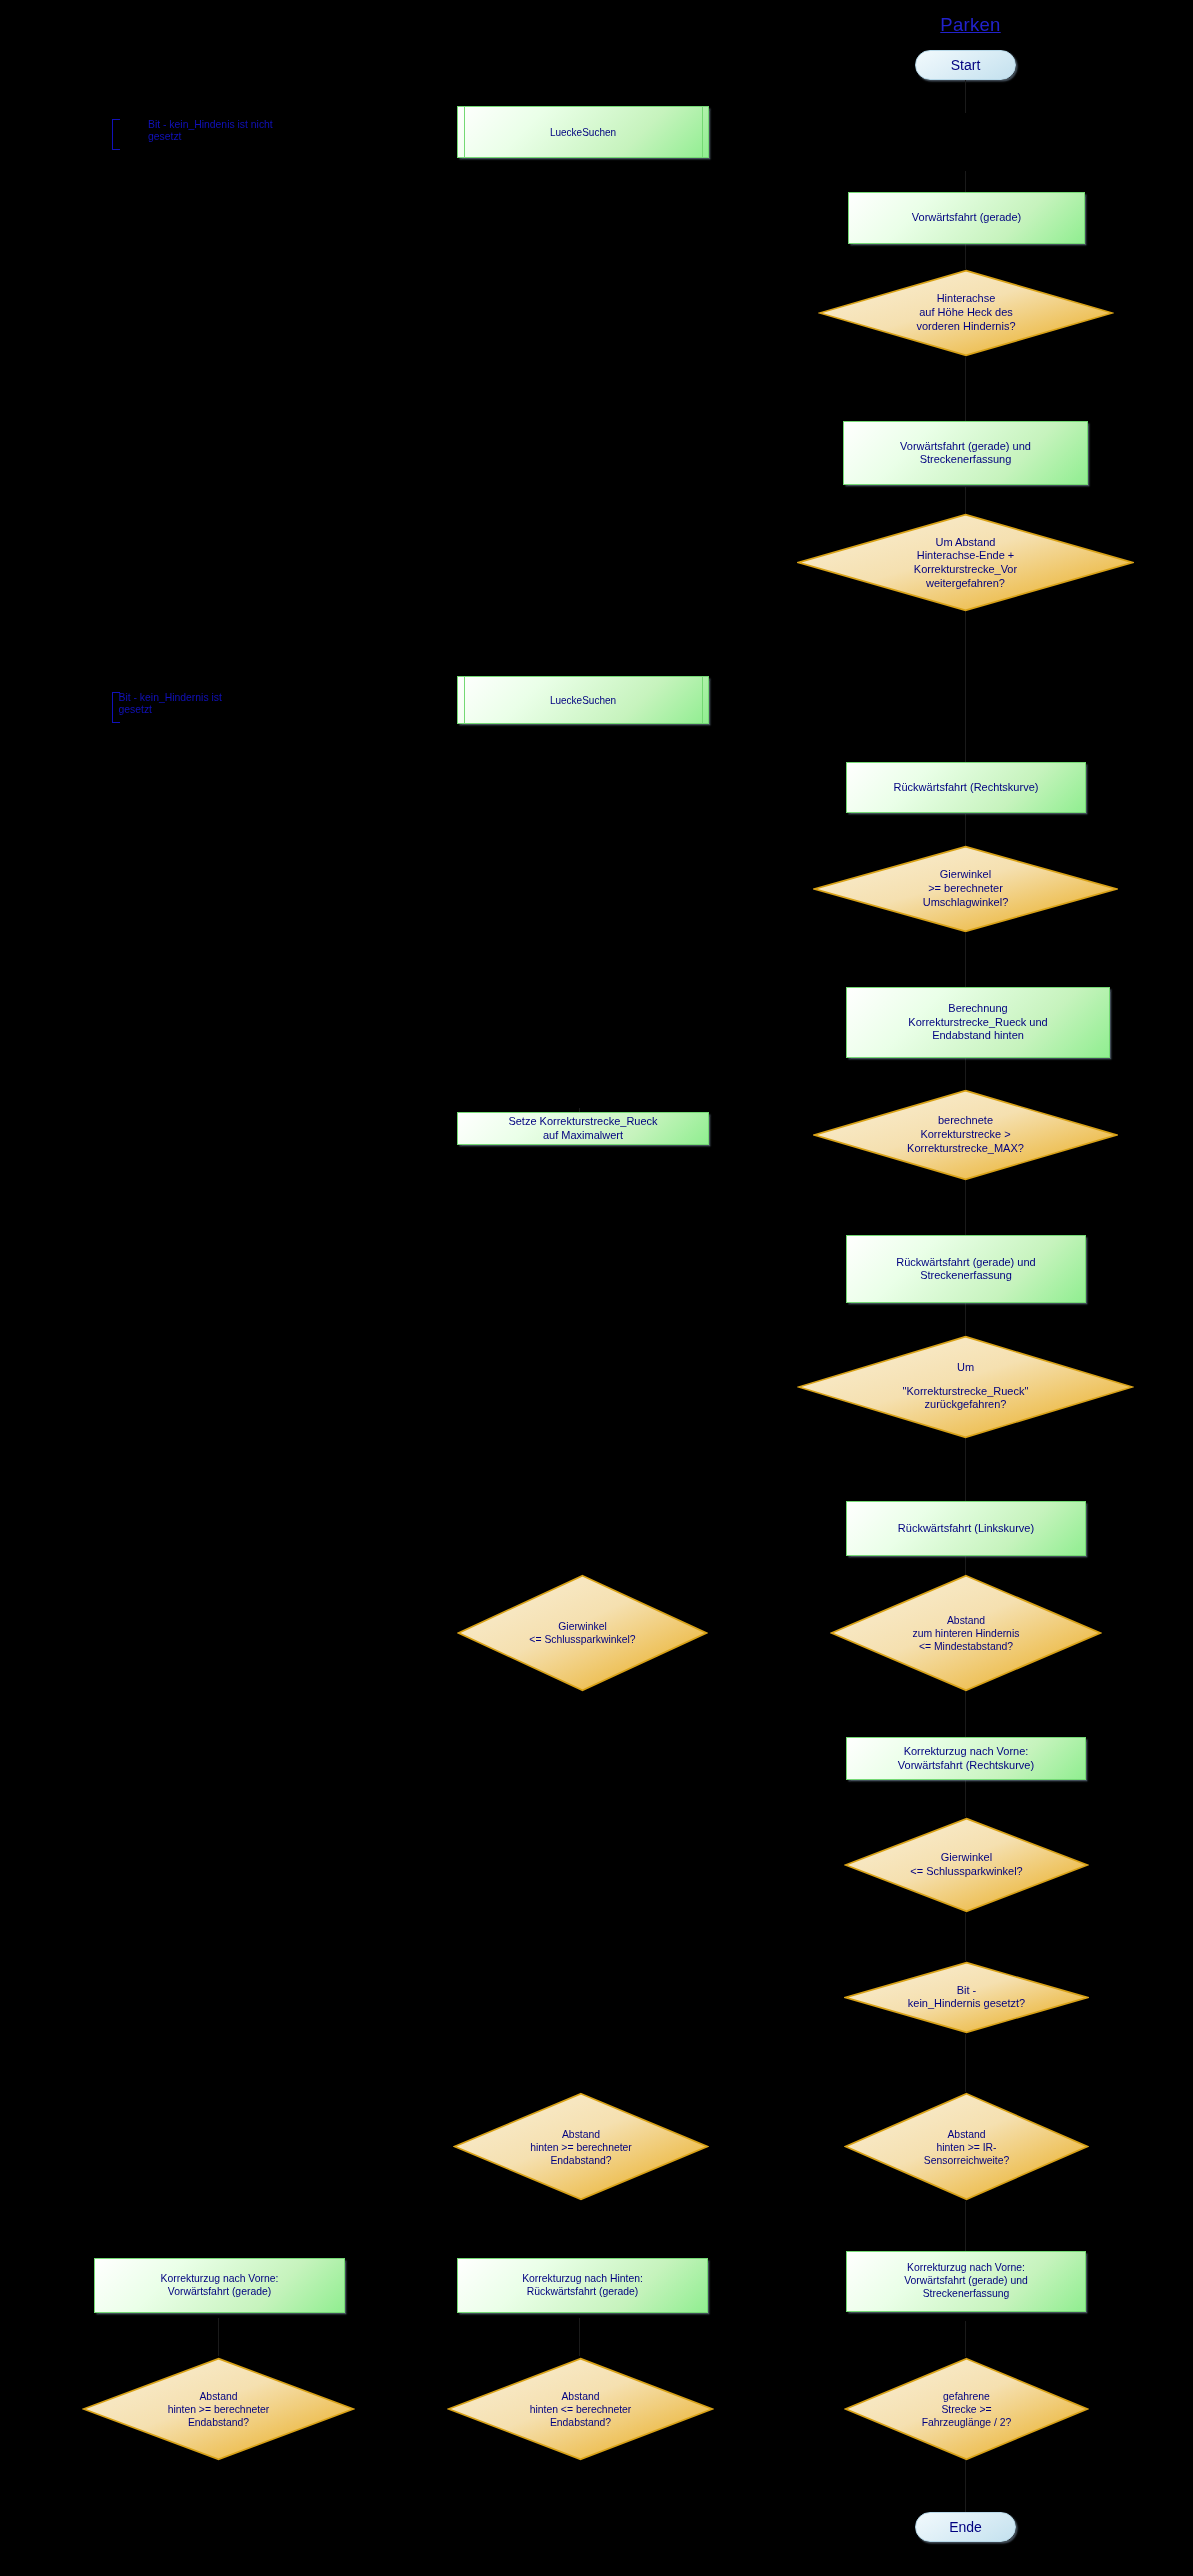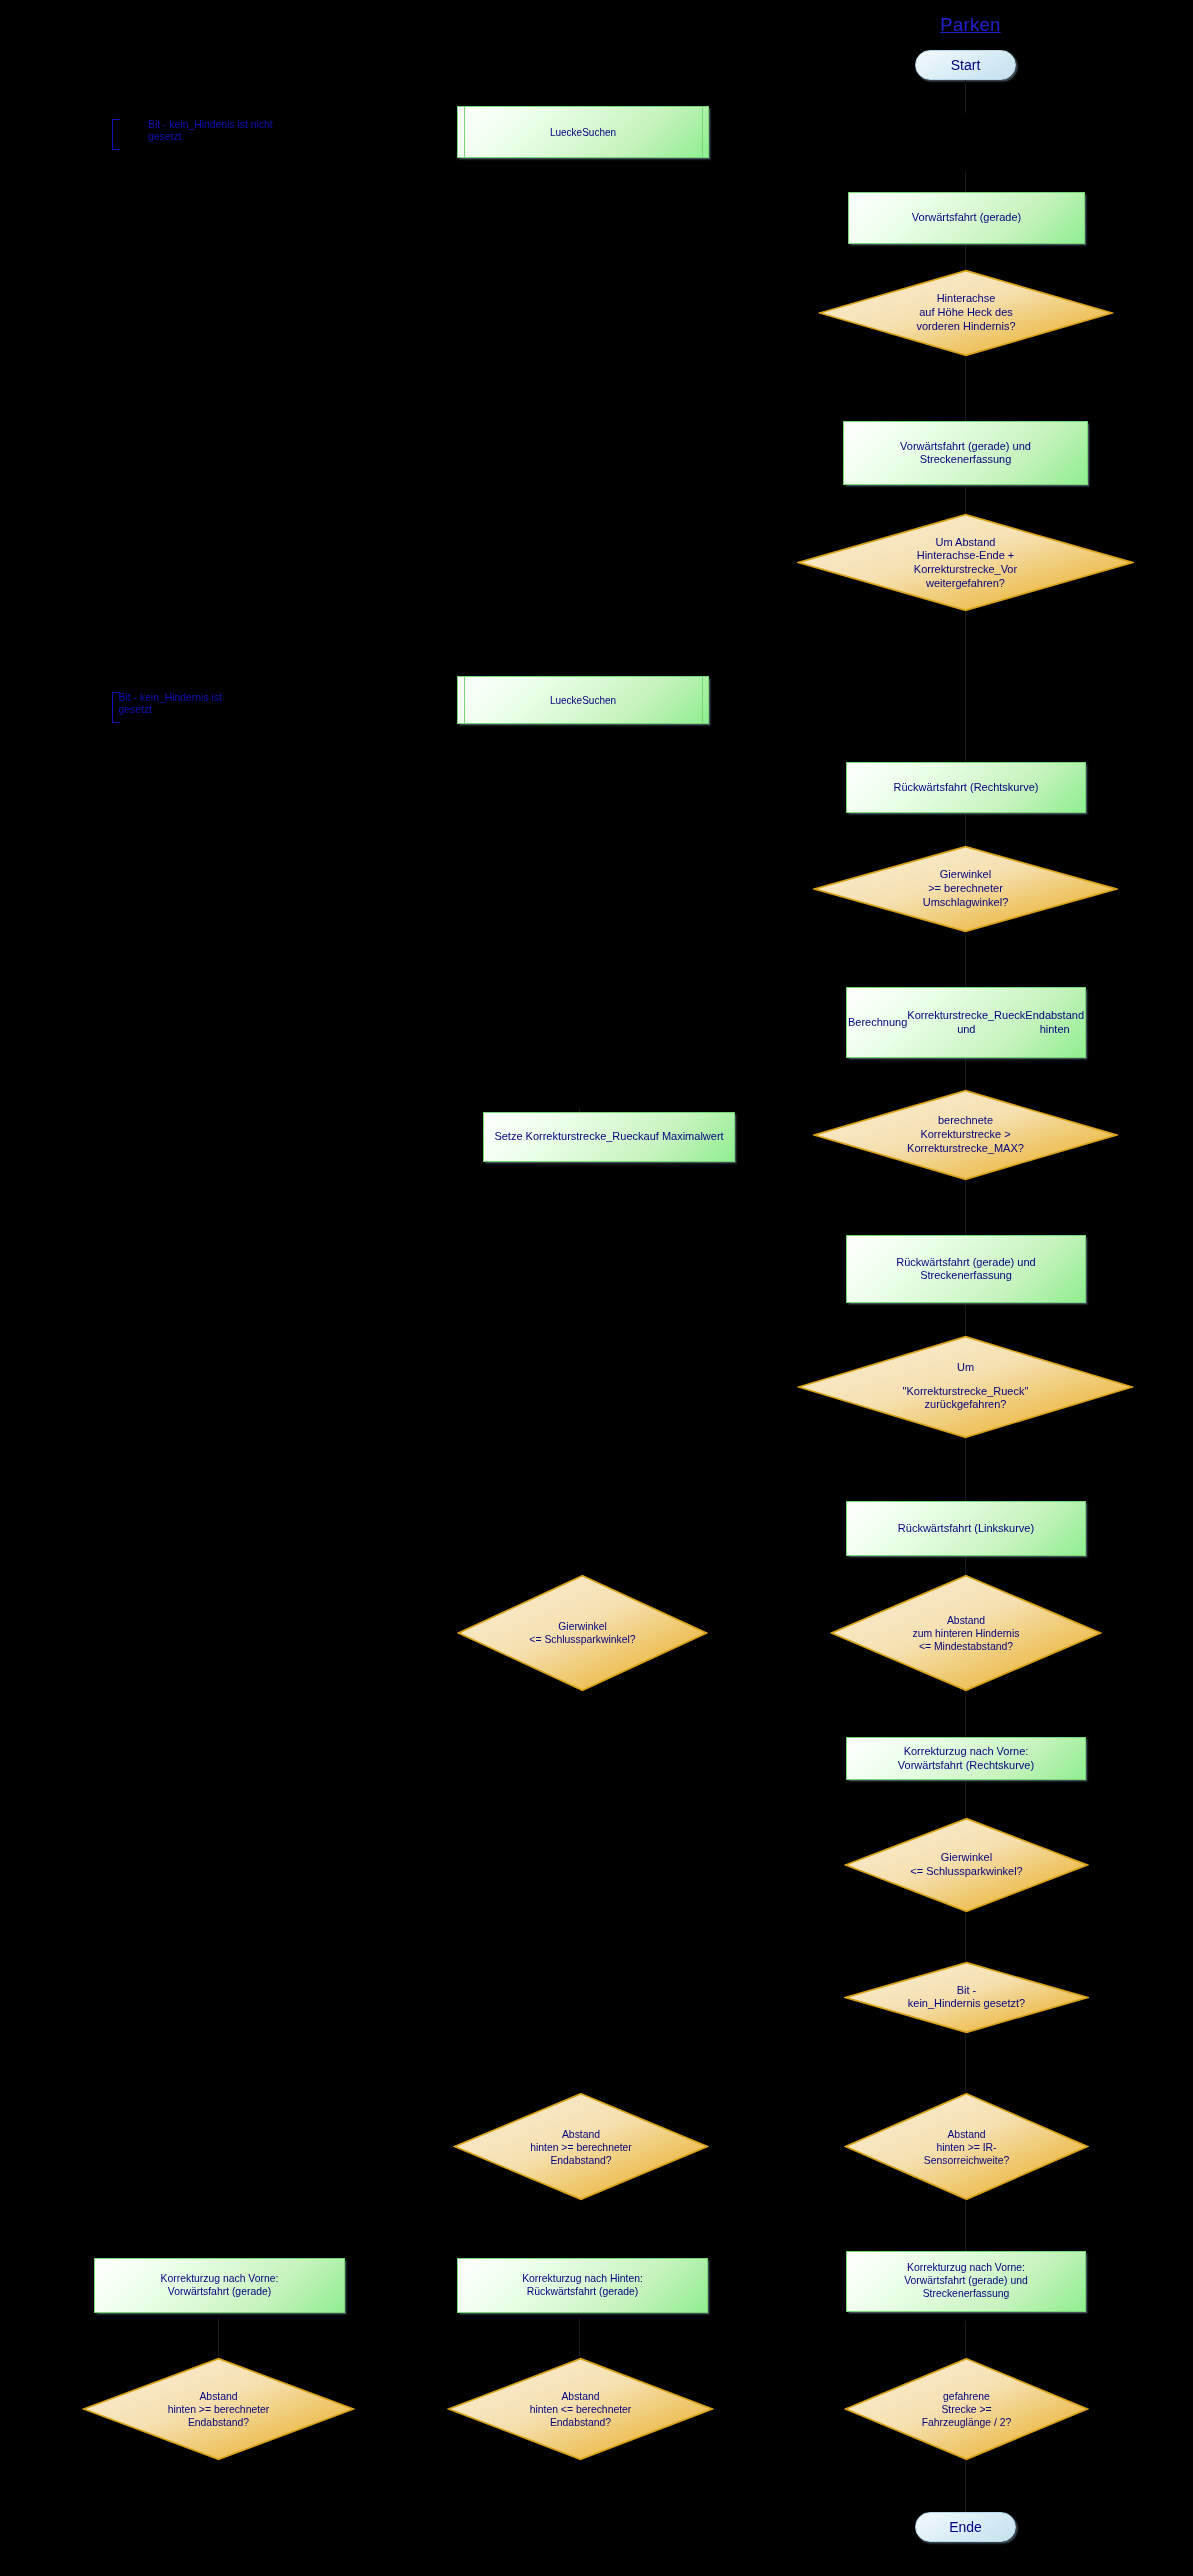--- a/index.html
+++ b/index.html
@@ -243,21 +243,21 @@
       </defs>
       <polygon points="280,3 557,81 280,159 3,81" fill="url(#gd3)" stroke="#d9a216" stroke-width="3"></polygon>
     </svg>
     <div class="dlabel">
       <div>Gierwinkel</div>
       <div>&gt;= berechneter</div>
       <div>Umschlagwinkel?</div>
     </div>
   </div>
 
-  <div class="process" style="left:846px; top:987px; width:240px; height:71px; flex-direction:row;">
+  <div class="process" style="left:846px; top:987px; width:264px; height:71px; flex-direction:column;">
     <div>Berechnung</div>
     <div>Korrekturstrecke_Rueck und</div>
     <div>Endabstand hinten</div>
   </div>
 
   <div class="decision" style="left:813px; top:1089px; width:305px; height:92px;">
     <svg class="dshape" viewBox="0 0 560 168" preserveAspectRatio="none">
       <defs>
         <linearGradient id="gd4" x1="0" y1="0" x2="1" y2="1">
           <stop offset="0%" stop-color="#faf0d8"></stop>
@@ -267,21 +267,21 @@
       </defs>
       <polygon points="280,3 557,84 280,165 3,84" fill="url(#gd4)" stroke="#d9a216" stroke-width="3"></polygon>
     </svg>
     <div class="dlabel">
       <div>berechnete</div>
       <div>Korrekturstrecke &gt;</div>
       <div>Korrekturstrecke_MAX?</div>
     </div>
   </div>
 
-  <div class="process" style="left:483px; top:1112px; width:252px; height:50px; flex-direction:row;">
+  <div class="process" style="left:457px; top:1112px; width:252px; height:33px; flex-direction:column;">
     <div>Setze Korrekturstrecke_Rueck</div>
     <div>auf Maximalwert</div>
   </div>
 
   <div class="process" style="left:846px; top:1235px; width:240px; height:68px; flex-direction:column;">
     <div>Rückwärtsfahrt (gerade) und</div>
     <div>Streckenerfassung</div>
   </div>
 
   <div class="decision" style="left:797px; top:1335px; width:337px; height:104px;">

